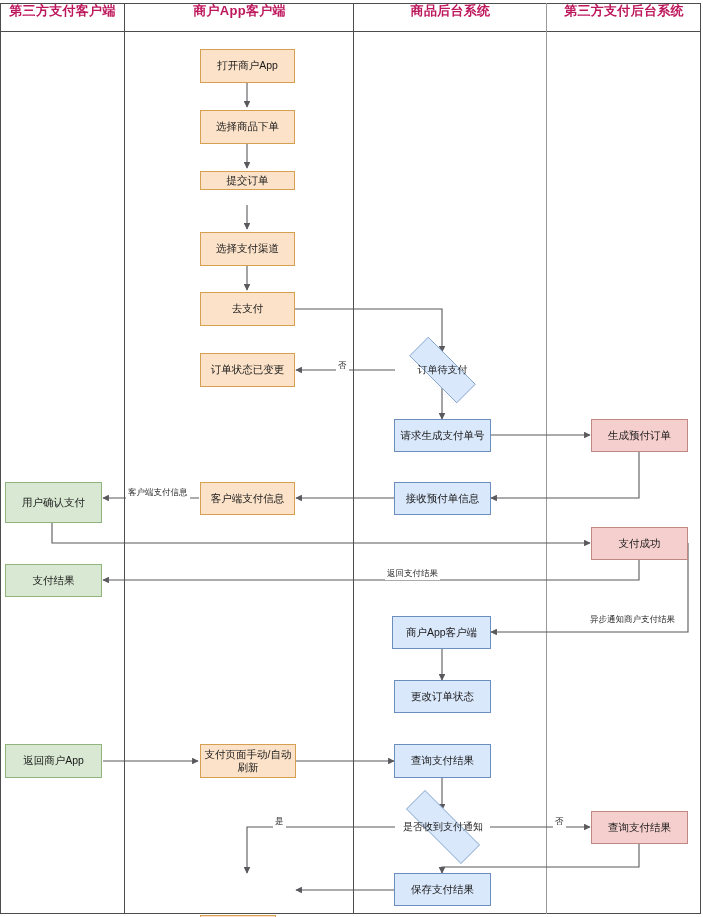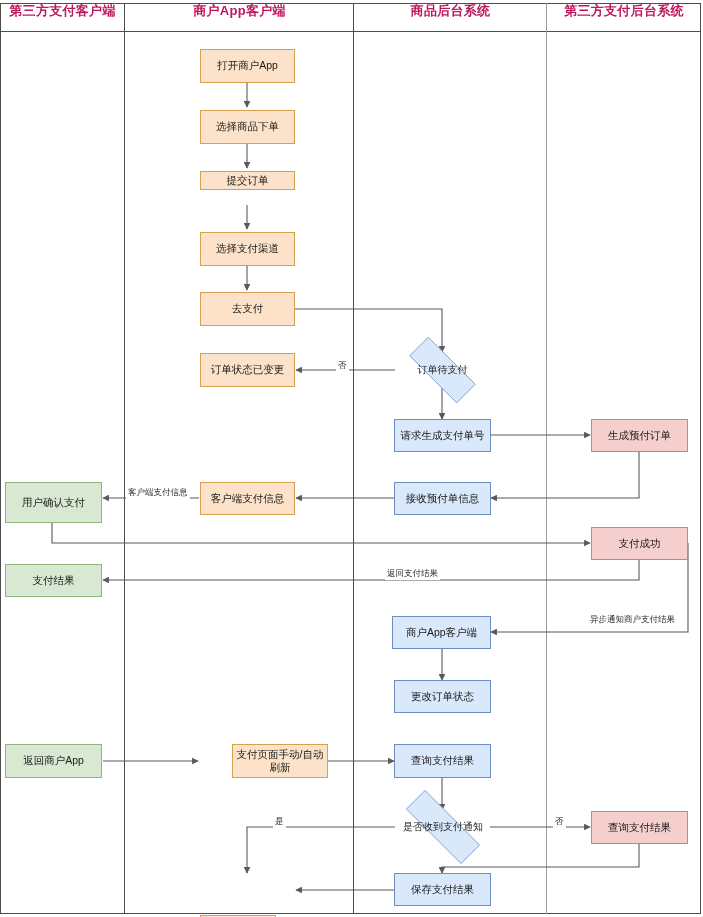--- a/index.html
+++ b/index.html
@@ -215,21 +215,21 @@
   <div class="node red" style="left:591px; top:527px; width:97px; height:33px;">支付成功</div>
 
   <div class="node green" style="left:5px; top:564px; width:97px; height:33px;">支付结果</div>
 
   <div class="node blue" style="left:392px; top:616px; width:99px; height:33px;">商户App客户端</div>
 
   <div class="node blue" style="left:394px; top:680px; width:97px; height:33px;">更改订单状态</div>
 
   <div class="node green" style="left:5px; top:744px; width:97px; height:34px;">返回商户App</div>
 
-  <div class="node orange" style="left:200px; top:744px; width:96px; height:34px;margin-left:32px;">支付页面手动/自动刷新</div>
+  <div class="node orange" style="left:200px; top:744px; width:96px; height:34px;">支付页面手动/自动刷新</div>
 
   <div class="node blue" style="left:394px; top:744px; width:97px; height:34px;">查询支付结果</div>
 
   <div class="diamond" style="left:388px; top:808px; width:110px; height:38px;">
     <span class="dshape"></span>
     <span class="dlabel">是否收到支付通知</span>
   </div>
 
   <div class="node red" style="left:591px; top:811px; width:97px; height:33px;">查询支付结果</div>
 

